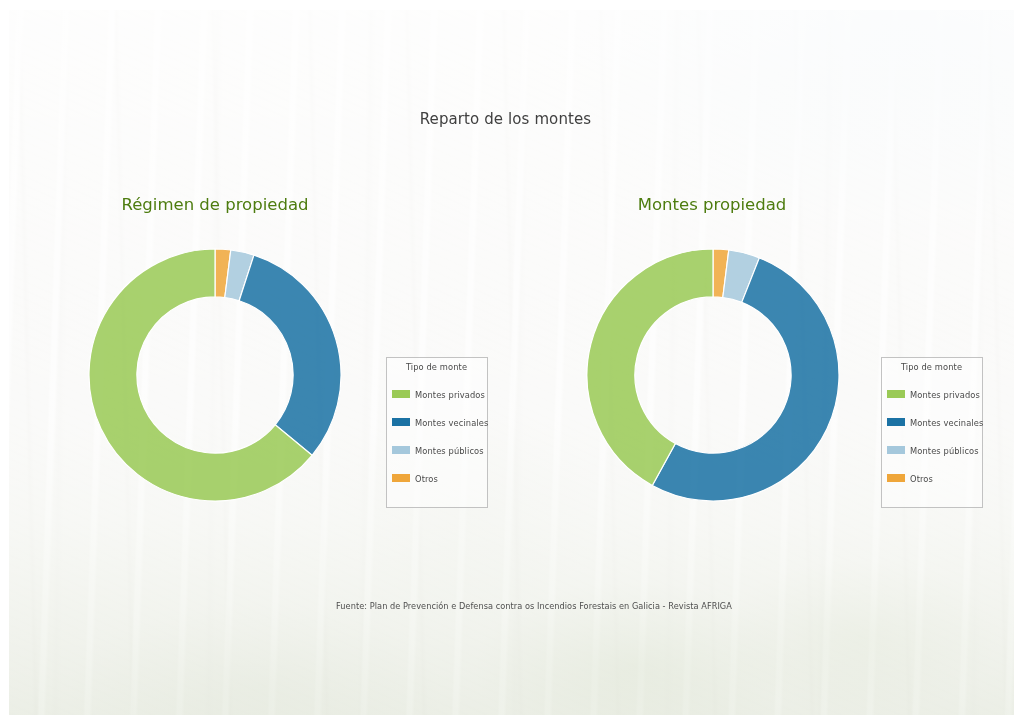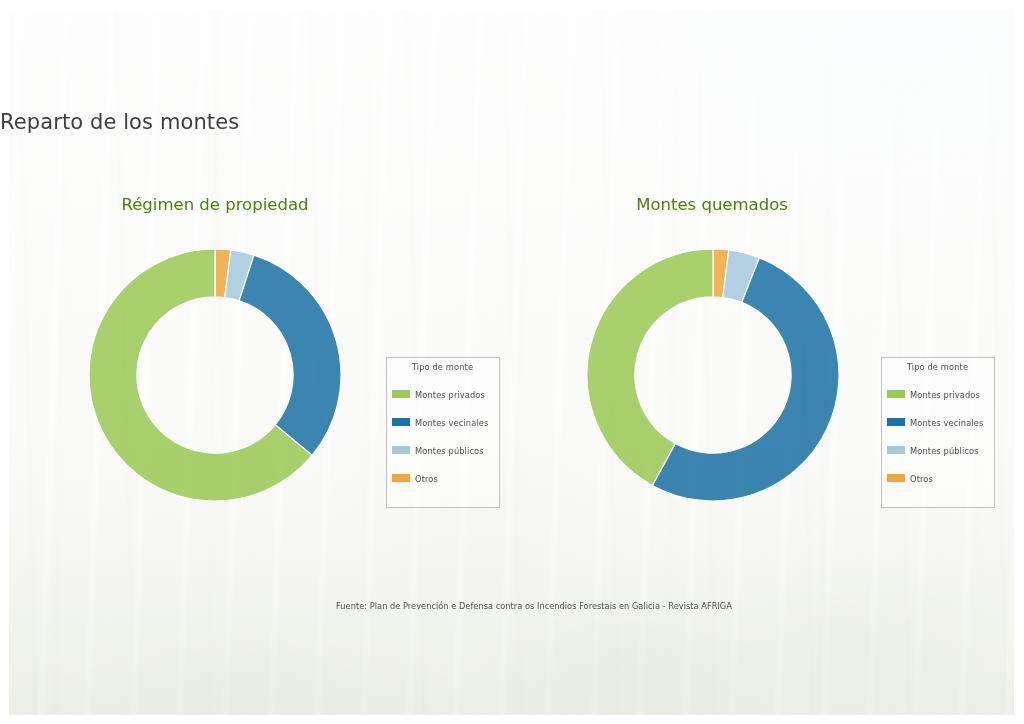--- a/index.html
+++ b/index.html
@@ -73,22 +73,22 @@
     border-bottom: 9px solid #ffffff;
     pointer-events: none;
   }
 
   
   #content { position: absolute; inset: 0; }
 
   #main-title {
     position: absolute;
     left: 0; right: 13px; top: 110px;
-    text-align: left;
-    font-size: 21px;
+    text-align: center;
+    font-size: 15px;
     color: #404040;
     letter-spacing: 0.1px;
   }
 
   .panel { position: absolute; top: 195px; width: 420px; height: 340px; }
   #panel-left  { left: 5px; }
   #panel-right { left: 502px; }
 
   .panel-title {
     text-align: center;
@@ -98,21 +98,21 @@
     margin: 0 auto;
   }
 
   .donut-wrap { position: relative; width: 262px; height: 262px; margin: 30px auto 0; }
   .donut-wrap.right { margin-left: 80px; }
   .donut-svg { display: block; width: 262px; height: 262px; }
 
   
   .legend {
     position: absolute;
-    width: 114px;
+    width: 102px;
     background: rgba(255,255,255,0.46);
     border: 1px solid rgba(175,175,175,0.75);
     padding: 4px 6px 5px 5px;
   }
   #legend-left  { left: 386px; top: 357px; }
   #legend-right { left: 881px; top: 357px; }
 
   .legend-title {
     font-size: 8.3px;
     color: #4a4a4a;
@@ -164,21 +164,21 @@
           L 155.14040760057088 56.703464947022596 A 78.12 78.12 0 0 0 140.79103220604344 53.49599953331298 Z" fill="#A5C8DC" fill-opacity="0.86" stroke="#ffffff" stroke-width="1.2"></path>
           <path d="M 169.9361412912434 11.166878946810655 A 126 126 0 0 1 228.08466858974947 211.3154227083349
           L 191.19249452564466 180.79556207916764 A 78.12 78.12 0 0 0 155.14040760057088 56.703464947022596 Z" fill="#1B72A4" fill-opacity="0.86" stroke="#ffffff" stroke-width="1.2"></path>
           <path d="M 228.08466858974947 211.3154227083349 A 126 126 0 1 1 130.99999999999997 5
           L 130.99999999999997 52.879999999999995 A 78.12 78.12 0 1 0 191.19249452564466 180.79556207916764 Z" fill="#9ACA56" fill-opacity="0.86" stroke="#ffffff" stroke-width="1.2"></path>
         </svg>
     </div>
   </div>
 
   <div class="panel" id="panel-right">
-    <div class="panel-title">Montes quemados</div>
+    <div class="panel-title">Montes propiedad</div>
     <div class="donut-wrap right">
       <svg class="donut-svg" viewBox="0 0 262 262" id="donut-1">
           <path d="M 131 5 A 126 126 0 0 1 146.79198742910233 5.993547634375787
           L 140.79103220604344 53.49599953331298 A 78.12 78.12 0 0 0 131 52.879999999999995 Z" fill="#EFA63A" fill-opacity="0.86" stroke="#ffffff" stroke-width="1.2"></path>
           <path d="M 146.79198742910233 5.993547634375787 A 126 126 0 0 1 177.38369363826942 13.848162778080322
           L 159.75789005572705 58.365860922409794 A 78.12 78.12 0 0 0 140.79103220604344 53.49599953331298 Z" fill="#A5C8DC" fill-opacity="0.86" stroke="#ffffff" stroke-width="1.2"></path>
           <path d="M 177.38369363826942 13.848162778080322 A 126 126 0 1 1 70.29903706318385 241.41464168552682
           L 93.36540297917398 199.45707784502662 A 78.12 78.12 0 1 0 159.75789005572705 58.365860922409794 Z" fill="#1B72A4" fill-opacity="0.86" stroke="#ffffff" stroke-width="1.2"></path>
           <path d="M 70.29903706318385 241.41464168552682 A 126 126 0 0 1 130.99999999999997 5
           L 130.99999999999997 52.879999999999995 A 78.12 78.12 0 0 0 93.36540297917398 199.45707784502662 Z" fill="#9ACA56" fill-opacity="0.86" stroke="#ffffff" stroke-width="1.2"></path>

